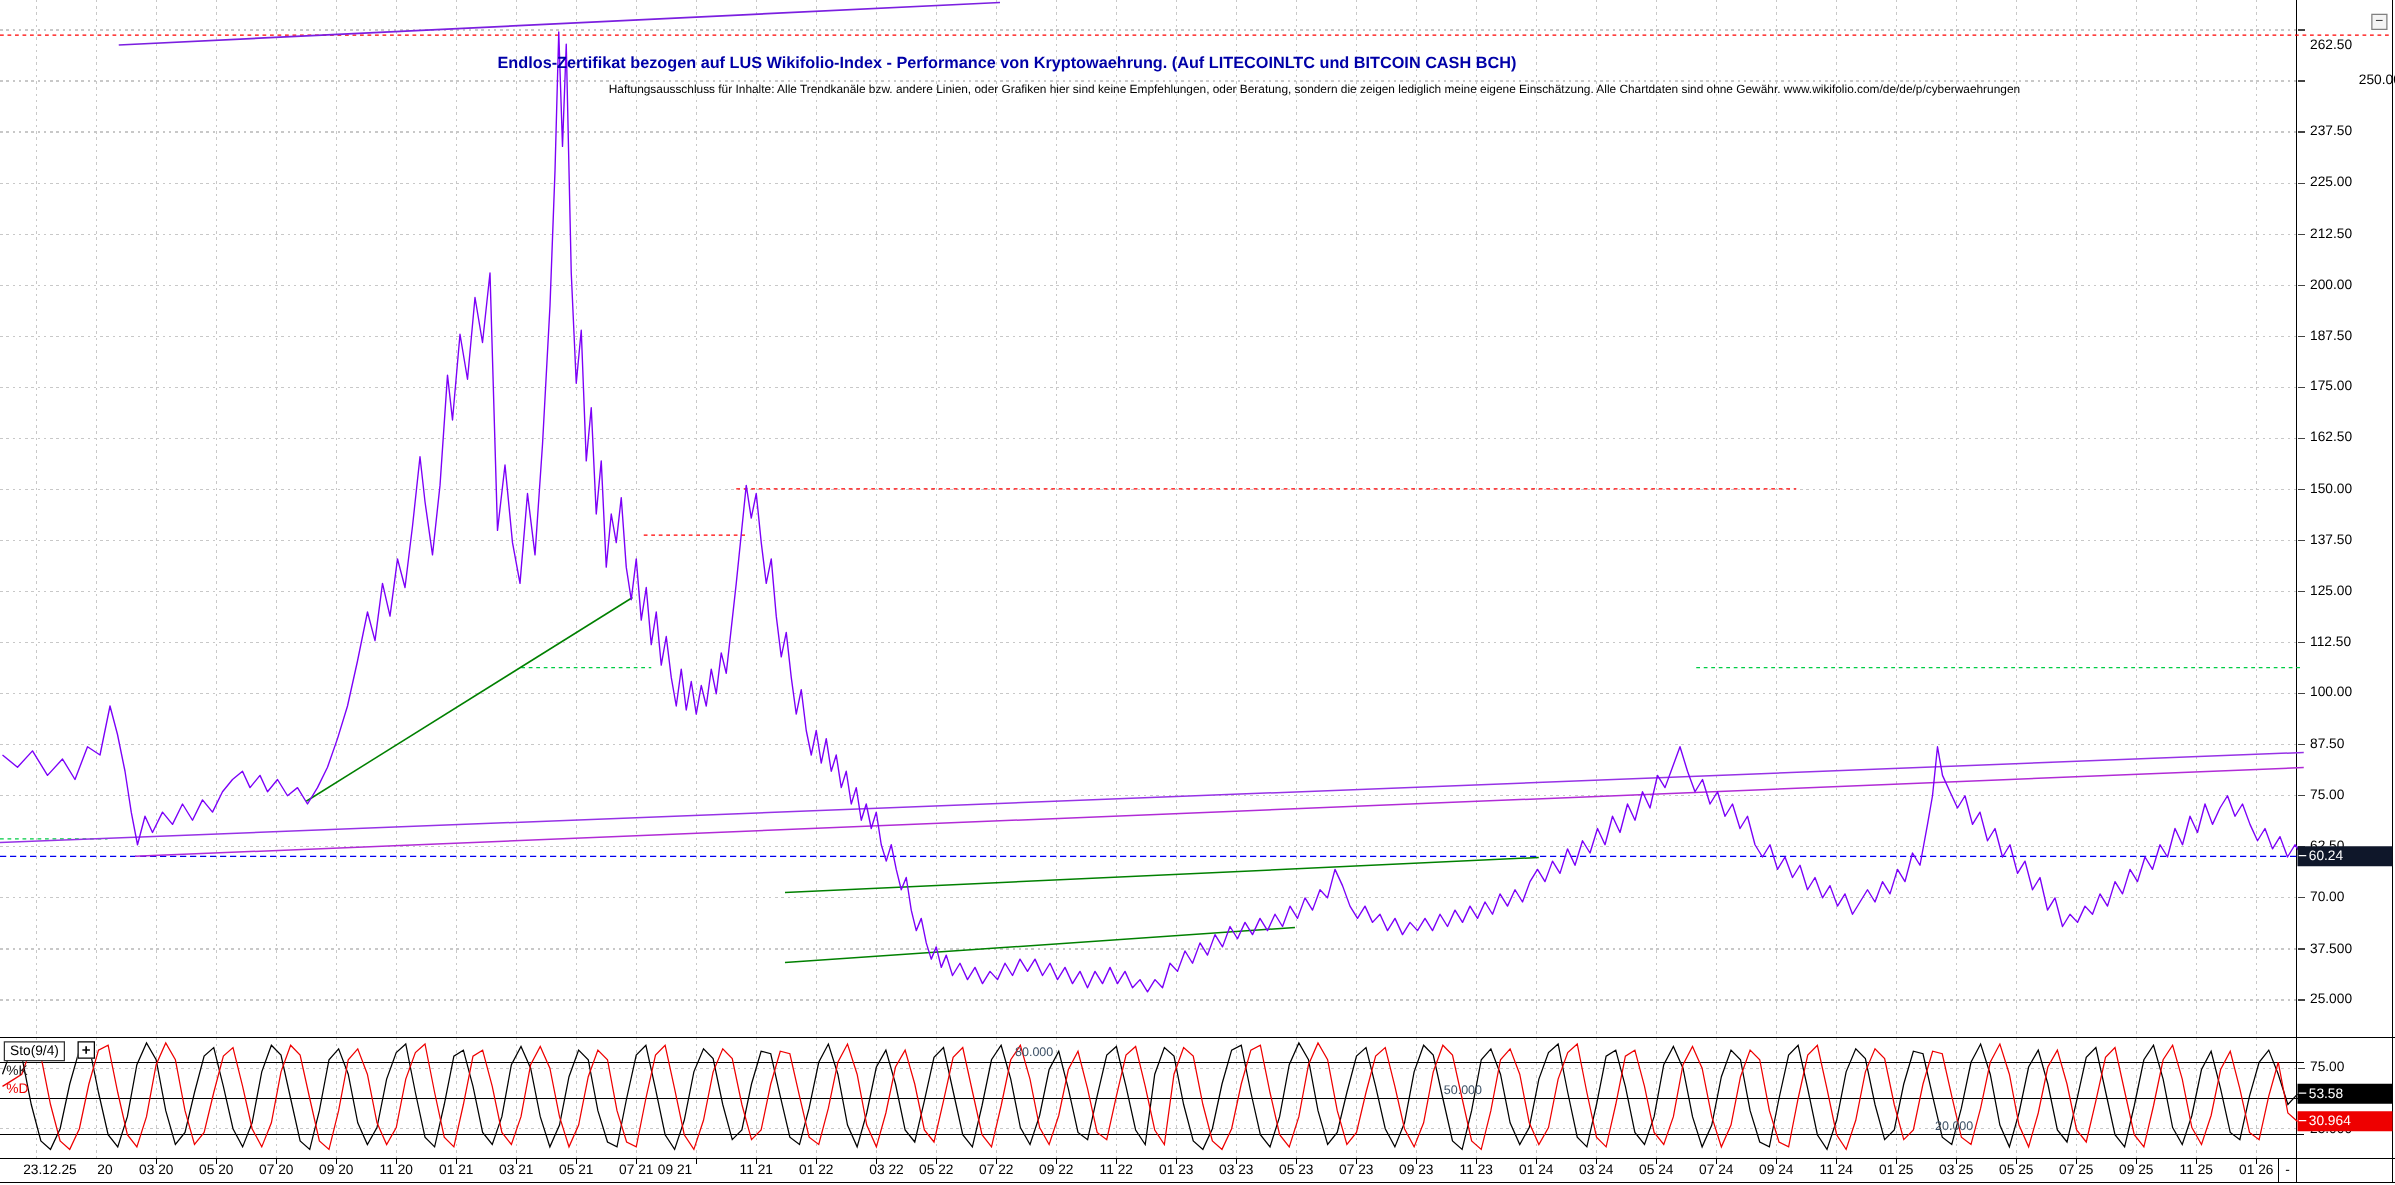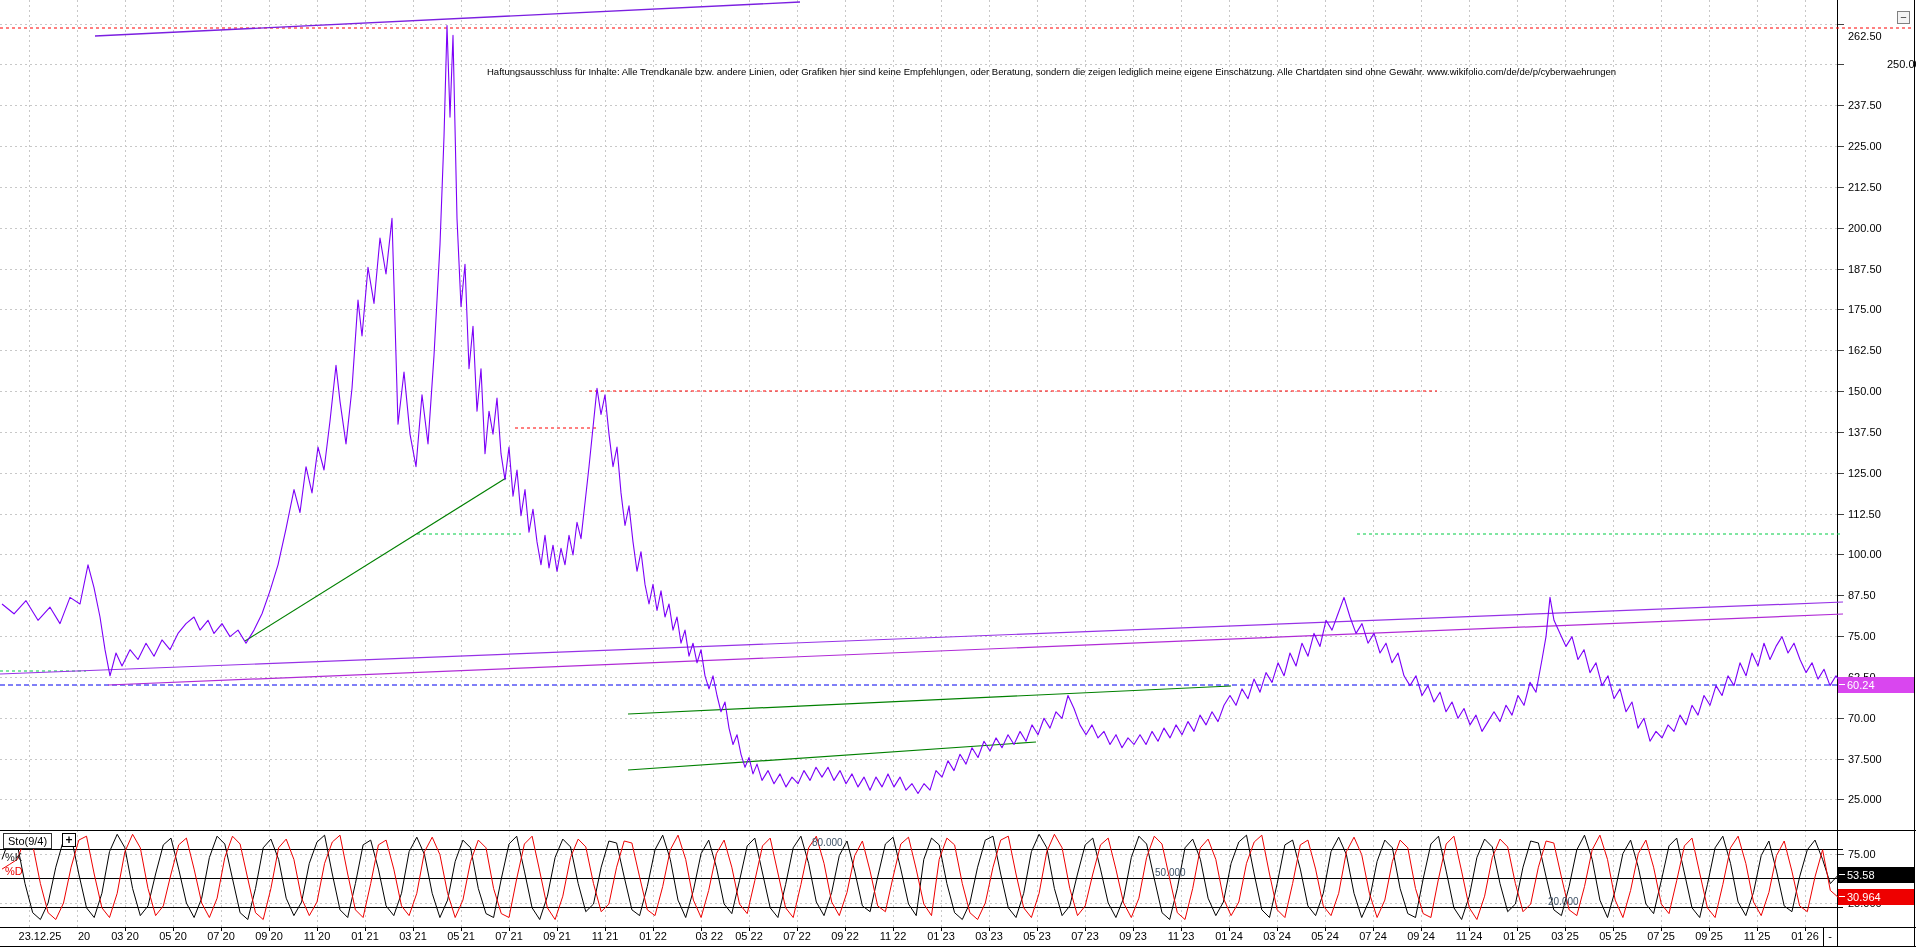--- a/index.html
+++ b/index.html
@@ -169,20 +169,21 @@
       <line x1="0" y1="674" x2="1843" y2="602" stroke="#9632E6" stroke-width="1.2"></line>
       <line x1="108" y1="685" x2="1843" y2="614" stroke="#B02BD6" stroke-width="1.2"></line>
       <line x1="245" y1="641" x2="506" y2="478" stroke="#008000" stroke-width="1.2"></line>
       <line x1="628" y1="714" x2="1231" y2="686" stroke="#008000" stroke-width="1.2"></line>
       <line x1="628" y1="770" x2="1036" y2="742" stroke="#008000" stroke-width="1.2"></line>
       <polyline points="2.0,604.0 14.0,613.8 26.0,600.7 38.0,620.3 50.0,607.2 60.0,623.6 70.0,597.4 80.0,604.0 88.0,564.8 94.0,587.6 100.0,617.0 105.0,649.7 110.0,675.8 116.0,653.0 122.0,666.0 130.0,649.7 138.0,659.5 146.0,643.2 154.0,656.2 162.0,639.9 170.0,649.7 178.0,633.4 186.0,623.6 194.0,617.0 200.0,630.1 208.0,620.3 214.0,633.4 222.0,623.6 230.0,636.6 238.0,630.1 246.0,643.2 254.0,630.1 262.0,613.8 270.0,590.9 278.0,564.8 286.0,528.8 294.0,489.6 300.0,512.5 306.0,466.7 312.0,492.9 318.0,447.1 324.0,470.0 330.0,421.0 336.0,365.4 340.0,401.4 346.0,443.9 352.0,388.3 358.0,300.1 362.0,336.0 368.0,267.4 374.0,303.4 380.0,238.0 386.0,274.0 392.0,218.4 398.0,424.3 404.0,372.0 410.0,434.1 416.0,466.7 422.0,394.8 428.0,443.9 434.0,355.6 440.0,244.5 444.0,136.7 447.0,25.6 450.0,117.1 453.0,35.4 457.0,218.4 461.0,306.6 465.0,264.2 469.0,368.7 473.0,326.2 477.0,411.2 481.0,368.7 485.0,453.7 489.0,411.2 493.0,434.1 497.0,398.1 501.0,453.7 505.0,479.8 509.0,447.1 513.0,496.1 517.0,470.0 521.0,515.7 525.0,489.6 529.0,532.1 533.0,509.2 537.0,541.9 541.0,564.8 545.0,535.3 549.0,568.0 553.0,545.2 557.0,571.3 561.0,548.4 565.0,564.8 569.0,535.3 573.0,555.0 577.0,522.3 581.0,538.6 585.0,502.7 589.0,466.7 593.0,427.5 597.0,388.3 601.0,414.5 605.0,394.8 609.0,434.1 613.0,466.7 617.0,447.1 621.0,492.9 625.0,525.5 629.0,505.9 633.0,541.9 637.0,571.3 641.0,551.7 645.0,584.4 649.0,604.0 653.0,584.4 657.0,610.5 661.0,590.9 665.0,617.0 669.0,604.0 673.0,630.1 677.0,617.0 681.0,643.2 685.0,630.1 689.0,656.2 693.0,643.2 697.0,662.8 701.0,649.7 705.0,675.8 709.0,688.9 713.0,675.8 717.0,695.5 721.0,711.8 725.0,702.0 729.0,728.1 733.0,744.5 737.0,734.7 741.0,754.3 745.0,767.3 749.0,757.5 753.0,773.9 757.0,764.1 762.0,780.4 768.0,770.6 774.0,783.7 780.0,773.9 786.0,786.9 792.0,777.1 798.0,783.7 804.0,770.6 810.0,780.4 816.0,767.3 822.0,777.1 828.0,767.3 834.0,780.4 840.0,770.6 846.0,783.7 852.0,773.9 858.0,786.9 864.0,777.1 870.0,790.2 876.0,777.1 882.0,786.9 888.0,773.9 894.0,786.9 900.0,777.1 906.0,790.2 912.0,783.7 918.0,793.5 924.0,783.7 930.0,790.2 936.0,770.6 942.0,777.1 948.0,760.8 954.0,770.6 960.0,754.3 966.0,764.1 972.0,747.7 978.0,757.5 984.0,741.2 990.0,751.0 996.0,737.9 1002.0,747.7 1008.0,734.7 1014.0,744.5 1020.0,731.4 1026.0,741.2 1032.0,724.9 1038.0,734.7 1044.0,718.3 1050.0,728.1 1056.0,711.8 1062.0,718.3 1068.0,695.5 1074.0,708.5 1080.0,724.9 1086.0,734.7 1092.0,724.9 1098.0,737.9 1104.0,731.4 1110.0,744.5 1116.0,734.7 1122.0,747.7 1128.0,737.9 1134.0,744.5 1140.0,734.7 1146.0,744.5 1152.0,731.4 1158.0,741.2 1164.0,728.1 1170.0,737.9 1176.0,724.9 1182.0,734.7 1188.0,721.6 1194.0,731.4 1200.0,715.1 1206.0,724.9 1212.0,711.8 1218.0,721.6 1224.0,705.3 1230.0,695.5 1236.0,705.3 1242.0,688.9 1248.0,698.7 1254.0,679.1 1260.0,692.2 1266.0,672.6 1272.0,682.4 1278.0,662.8 1284.0,675.8 1290.0,653.0 1296.0,666.0 1302.0,643.2 1308.0,656.2 1314.0,633.4 1320.0,646.4 1326.0,620.3 1332.0,630.1 1338.0,613.8 1344.0,597.4 1350.0,617.0 1356.0,633.4 1362.0,623.6 1368.0,643.2 1374.0,633.4 1380.0,653.0 1386.0,643.2 1392.0,662.8 1398.0,653.0 1404.0,675.8 1410.0,685.6 1416.0,675.8 1422.0,695.5 1428.0,685.6 1434.0,702.0 1440.0,692.2 1446.0,711.8 1452.0,702.0 1458.0,718.3 1464.0,708.5 1470.0,724.9 1476.0,715.1 1482.0,731.4 1488.0,721.6 1494.0,711.8 1500.0,721.6 1506.0,705.3 1512.0,715.1 1518.0,695.5 1524.0,705.3 1530.0,682.4 1536.0,692.2 1542.0,659.5 1546.0,636.6 1550.0,597.4 1554.0,620.3 1560.0,633.4 1566.0,646.4 1572.0,636.6 1578.0,659.5 1584.0,649.7 1590.0,672.6 1596.0,662.8 1602.0,685.6 1608.0,675.8 1614.0,698.7 1620.0,688.9 1626.0,711.8 1632.0,702.0 1638.0,728.1 1644.0,718.3 1650.0,741.2 1656.0,731.4 1662.0,737.9 1668.0,724.9 1674.0,731.4 1680.0,715.1 1686.0,724.9 1692.0,705.3 1698.0,715.1 1704.0,695.5 1710.0,705.3 1716.0,685.6 1722.0,695.5 1728.0,675.8 1734.0,685.6 1740.0,662.8 1746.0,675.8 1752.0,653.0 1758.0,666.0 1764.0,643.2 1770.0,659.5 1776.0,646.4 1782.0,636.6 1788.0,653.0 1794.0,643.2 1800.0,659.5 1806.0,672.6 1812.0,662.8 1818.0,679.1 1824.0,669.3 1830.0,685.6 1836.0,675.8 1842.0,684.9" fill="none" stroke="#7C00F8" stroke-width="1.1" stroke-linejoin="round"></polyline>
       <polyline points="2.0,859.4 9.7,838.1 17.4,844.9 25.0,883.6 32.7,912.7 40.4,919.5 48.1,903.0 55.8,867.2 63.5,840.1 71.1,836.2 78.8,874.0 86.5,907.8 94.2,917.5 101.9,893.3 109.5,851.7 117.2,834.3 124.9,847.8 132.6,888.5 140.3,915.6 148.0,905.9 155.6,874.0 163.3,844.9 171.0,838.1 178.7,869.1 186.4,903.0 194.1,917.5 201.7,898.2 209.4,857.5 217.1,836.2 224.8,844.0 232.5,878.8 240.1,912.7 247.8,919.5 255.5,888.5 263.2,847.8 270.9,839.1 278.6,859.4 286.2,898.2 293.9,915.6 301.6,902.0 309.3,863.3 317.0,842.0 324.6,835.2 332.3,874.0 340.0,909.8 347.7,917.5 355.4,883.6 363.1,844.9 370.7,840.1 378.4,869.1 386.1,905.9 393.8,915.6 401.5,893.3 409.1,851.7 416.8,837.2 424.5,854.6 432.2,893.3 439.9,917.5 447.6,900.1 455.2,861.4 462.9,840.1 470.6,847.8 478.3,888.5 486.0,913.6 493.6,917.5 501.3,878.8 509.0,844.0 516.7,836.2 524.4,871.1 532.1,907.8 539.7,919.5 547.4,896.2 555.1,857.5 562.8,839.1 570.5,846.9 578.2,883.6 585.8,911.7 593.5,904.0 601.2,867.2 608.9,841.0 616.6,843.0 624.2,876.9 631.9,909.8 639.6,915.6 647.3,886.5 655.0,849.8 662.7,835.2 670.3,859.4 678.0,900.1 685.7,917.5 693.4,890.4 701.1,853.6 708.7,840.1 716.4,867.2 724.1,904.0 731.8,913.6 739.5,880.7 747.2,845.9 754.8,838.1 762.5,873.0 770.2,907.8 777.9,917.5 785.6,884.6 793.2,847.8 800.9,836.2 808.6,863.3 816.3,902.0 824.0,915.6 831.7,892.4 839.3,855.6 847.0,841.0 854.7,871.1 862.4,905.9 870.1,911.7 877.7,876.9 885.4,844.0 893.1,837.2 900.8,869.1 908.5,904.0 916.2,915.6 923.8,859.4 931.5,838.1 939.2,844.9 946.9,883.6 954.6,912.7 962.3,919.5 969.9,903.0 977.6,867.2 985.3,840.1 993.0,836.2 1000.7,874.0 1008.3,907.8 1016.0,917.5 1023.7,893.3 1031.4,851.7 1039.1,834.3 1046.8,847.8 1054.4,888.5 1062.1,915.6 1069.8,905.9 1077.5,874.0 1085.2,844.9 1092.8,838.1 1100.5,869.1 1108.2,903.0 1115.9,917.5 1123.6,898.2 1131.3,857.5 1138.9,836.2 1146.6,844.0 1154.3,878.8 1162.0,912.7 1169.7,919.5 1177.3,888.5 1185.0,847.8 1192.7,839.1 1200.4,859.4 1208.1,898.2 1215.8,915.6 1223.4,902.0 1231.1,863.3 1238.8,842.0 1246.5,835.2 1254.2,874.0 1261.8,909.8 1269.5,917.5 1277.2,883.6 1284.9,844.9 1292.6,840.1 1300.3,869.1 1307.9,905.9 1315.6,915.6 1323.3,893.3 1331.0,851.7 1338.7,837.2 1346.4,854.6 1354.0,893.3 1361.7,917.5 1369.4,900.1 1377.1,861.4 1384.8,840.1 1392.4,847.8 1400.1,888.5 1407.8,913.6 1415.5,917.5 1423.2,878.8 1430.9,844.0 1438.5,836.2 1446.2,871.1 1453.9,907.8 1461.6,919.5 1469.3,896.2 1476.9,857.5 1484.6,839.1 1492.3,846.9 1500.0,883.6 1507.7,911.7 1515.4,904.0 1523.0,867.2 1530.7,841.0 1538.4,843.0 1546.1,876.9 1553.8,909.8 1561.4,915.6 1569.1,886.5 1576.8,849.8 1584.5,835.2 1592.2,859.4 1599.9,900.1 1607.5,917.5 1615.2,890.4 1622.9,853.6 1630.6,840.1 1638.3,867.2 1645.9,904.0 1653.6,913.6 1661.3,880.7 1669.0,845.9 1676.7,838.1 1684.4,873.0 1692.0,907.8 1699.7,917.5 1707.4,884.6 1715.1,847.8 1722.8,836.2 1730.5,863.3 1738.1,902.0 1745.8,915.6 1753.5,892.4 1761.2,855.6 1768.9,841.0 1776.5,871.1 1784.2,905.9 1791.9,911.7 1799.6,876.9 1807.3,849.8 1815.0,840.1 1822.6,859.4 1830.3,883.6 1838.0,875.3" fill="none" stroke="#000000" stroke-width="1"></polyline>
       <polyline points="2.0,869.1 9.7,864.3 17.4,859.4 25.0,838.1 32.7,844.9 40.4,883.6 48.1,912.7 55.8,919.5 63.5,903.0 71.1,867.2 78.8,840.1 86.5,836.2 94.2,874.0 101.9,907.8 109.5,917.5 117.2,893.3 124.9,851.7 132.6,834.3 140.3,847.8 148.0,888.5 155.6,915.6 163.3,905.9 171.0,874.0 178.7,844.9 186.4,838.1 194.1,869.1 201.7,903.0 209.4,917.5 217.1,898.2 224.8,857.5 232.5,836.2 240.1,844.0 247.8,878.8 255.5,912.7 263.2,919.5 270.9,888.5 278.6,847.8 286.2,839.1 293.9,859.4 301.6,898.2 309.3,915.6 317.0,902.0 324.6,863.3 332.3,842.0 340.0,835.2 347.7,874.0 355.4,909.8 363.1,917.5 370.7,883.6 378.4,844.9 386.1,840.1 393.8,869.1 401.5,905.9 409.1,915.6 416.8,893.3 424.5,851.7 432.2,837.2 439.9,854.6 447.6,893.3 455.2,917.5 462.9,900.1 470.6,861.4 478.3,840.1 486.0,847.8 493.6,888.5 501.3,913.6 509.0,917.5 516.7,878.8 524.4,844.0 532.1,836.2 539.7,871.1 547.4,907.8 555.1,919.5 562.8,896.2 570.5,857.5 578.2,839.1 585.8,846.9 593.5,883.6 601.2,911.7 608.9,904.0 616.6,867.2 624.2,841.0 631.9,843.0 639.6,876.9 647.3,909.8 655.0,915.6 662.7,886.5 670.3,849.8 678.0,835.2 685.7,859.4 693.4,900.1 701.1,917.5 708.7,890.4 716.4,853.6 724.1,840.1 731.8,867.2 739.5,904.0 747.2,913.6 754.8,880.7 762.5,845.9 770.2,838.1 777.9,873.0 785.6,907.8 793.2,917.5 800.9,884.6 808.6,847.8 816.3,836.2 824.0,863.3 831.7,902.0 839.3,915.6 847.0,892.4 854.7,855.6 862.4,841.0 870.1,871.1 877.7,905.9 885.4,911.7 893.1,876.9 900.8,844.0 908.5,837.2 916.2,869.1 923.8,904.0 931.5,915.6 939.2,859.4 946.9,838.1 954.6,844.9 962.3,883.6 969.9,912.7 977.6,919.5 985.3,903.0 993.0,867.2 1000.7,840.1 1008.3,836.2 1016.0,874.0 1023.7,907.8 1031.4,917.5 1039.1,893.3 1046.8,851.7 1054.4,834.3 1062.1,847.8 1069.8,888.5 1077.5,915.6 1085.2,905.9 1092.8,874.0 1100.5,844.9 1108.2,838.1 1115.9,869.1 1123.6,903.0 1131.3,917.5 1138.9,898.2 1146.6,857.5 1154.3,836.2 1162.0,844.0 1169.7,878.8 1177.3,912.7 1185.0,919.5 1192.7,888.5 1200.4,847.8 1208.1,839.1 1215.8,859.4 1223.4,898.2 1231.1,915.6 1238.8,902.0 1246.5,863.3 1254.2,842.0 1261.8,835.2 1269.5,874.0 1277.2,909.8 1284.9,917.5 1292.6,883.6 1300.3,844.9 1307.9,840.1 1315.6,869.1 1323.3,905.9 1331.0,915.6 1338.7,893.3 1346.4,851.7 1354.0,837.2 1361.7,854.6 1369.4,893.3 1377.1,917.5 1384.8,900.1 1392.4,861.4 1400.1,840.1 1407.8,847.8 1415.5,888.5 1423.2,913.6 1430.9,917.5 1438.5,878.8 1446.2,844.0 1453.9,836.2 1461.6,871.1 1469.3,907.8 1476.9,919.5 1484.6,896.2 1492.3,857.5 1500.0,839.1 1507.7,846.9 1515.4,883.6 1523.0,911.7 1530.7,904.0 1538.4,867.2 1546.1,841.0 1553.8,843.0 1561.4,876.9 1569.1,909.8 1576.8,915.6 1584.5,886.5 1592.2,849.8 1599.9,835.2 1607.5,859.4 1615.2,900.1 1622.9,917.5 1630.6,890.4 1638.3,853.6 1645.9,840.1 1653.6,867.2 1661.3,904.0 1669.0,913.6 1676.7,880.7 1684.4,845.9 1692.0,838.1 1699.7,873.0 1707.4,907.8 1715.1,917.5 1722.8,884.6 1730.5,847.8 1738.1,836.2 1745.8,863.3 1753.5,902.0 1761.2,915.6 1768.9,892.4 1776.5,855.6 1784.2,841.0 1791.9,871.1 1799.6,905.9 1807.3,911.7 1815.0,876.9 1822.6,849.8 1830.3,890.4 1838.0,897.2" fill="none" stroke="#EE0000" stroke-width="1"></polyline>
     </svg>
 
+  <div id="chart-title" style="color: rgb(0, 0, 168);">Endlos-Zertifikat bezogen auf LUS Wikifolio-Index - Performance von Kryptowaehrung. (Auf LITECOINLTC und BITCOIN CASH BCH)</div>
   <div id="chart-disclaimer">Haftungsausschluss für Inhalte: Alle Trendkanäle bzw. andere Linien, oder Grafiken hier sind keine Empfehlungen, oder Beratung, sondern die zeigen lediglich meine eigene Einschätzung. Alle Chartdaten sind ohne Gewähr.  www.wikifolio.com/de/de/p/cyberwaehrungen</div>
   <div id="collapse-btn">−</div>
 
   <div id="price-axis">
       <div class="axis-label" style="top: 30px;">262.50</div>
       <div class="axis-label" style="top: 58.34px; margin-left: 39px;">250.00</div>
       <div class="axis-label" style="top: 99.18px;">237.50</div>
       <div class="axis-label" style="top: 140.02px;">225.00</div>
       <div class="axis-label" style="top: 180.86px;">212.50</div>
       <div class="axis-label" style="top: 221.7px;">200.00</div>
@@ -193,41 +194,41 @@
       <div class="axis-label" style="top: 425.9px;">137.50</div>
       <div class="axis-label" style="top: 466.74px;">125.00</div>
       <div class="axis-label" style="top: 507.58px;">112.50</div>
       <div class="axis-label" style="top: 548.42px;">100.00</div>
       <div class="axis-label" style="top: 589.26px;">87.50</div>
       <div class="axis-label" style="top: 630.1px;">75.00</div>
       <div class="axis-label" style="top: 670.94px;">62.50</div>
       <div class="axis-label" style="top: 711.78px;">70.00</div>
       <div class="axis-label" style="top: 752.62px;">37.500</div>
       <div class="axis-label" style="top: 793.46px;">25.000</div>
-      <div class="val-box" style="top: 677px; background: #d946ef;">60.24</div>
+      <div class="val-box" style="top: 677px; background: #0f172a;">60.24</div>
     </div>
   <div id="sto-axis">
       <div class="sto-axis-label" style="top: 848.1px;">75.00</div>
       <div class="sto-axis-label" style="top: 896.5px;">25.000</div>
       <div class="val-box" style="top: 867px; background: rgb(0, 0, 0);">53.58</div>
       <div class="val-box" style="top: 889px; background: rgb(238, 0, 0);">30.964</div>
     </div>
   <div id="x-axis">
       <div class="x-label" style="left: 8px; width: 64px;">23.12.25</div>
       <div class="x-label" style="left: 70px; width: 28px;">20</div>
       <div class="x-label" style="left: 103px; width: 44px;">03 20</div>
       <div class="x-label" style="left: 151px; width: 44px;">05 20</div>
       <div class="x-label" style="left: 199px; width: 44px;">07 20</div>
       <div class="x-label" style="left: 247px; width: 44px;">09 20</div>
       <div class="x-label" style="left: 295px; width: 44px;">11 20</div>
       <div class="x-label" style="left: 343px; width: 44px;">01 21</div>
       <div class="x-label" style="left: 391px; width: 44px;">03 21</div>
       <div class="x-label" style="left: 439px; width: 44px;">05 21</div>
       <div class="x-label" style="left: 487px; width: 44px;">07 21</div>
-      <div class="x-label" style="left: 535px; width: 44px;">09 21</div>
+      <div class="x-label" style="left: 518px; width: 44px;">09 21</div>
       <div class="x-label" style="left: 583px; width: 44px;">11 21</div>
       <div class="x-label" style="left: 631px; width: 44px;">01 22</div>
       <div class="x-label" style="left: 679px; width: 44px; text-align: right;">03 22</div>
       <div class="x-label" style="left: 727px; width: 44px;">05 22</div>
       <div class="x-label" style="left: 775px; width: 44px;">07 22</div>
       <div class="x-label" style="left: 823px; width: 44px;">09 22</div>
       <div class="x-label" style="left: 871px; width: 44px;">11 22</div>
       <div class="x-label" style="left: 919px; width: 44px;">01 23</div>
       <div class="x-label" style="left: 967px; width: 44px;">03 23</div>
       <div class="x-label" style="left: 1015px; width: 44px;">05 23</div>

